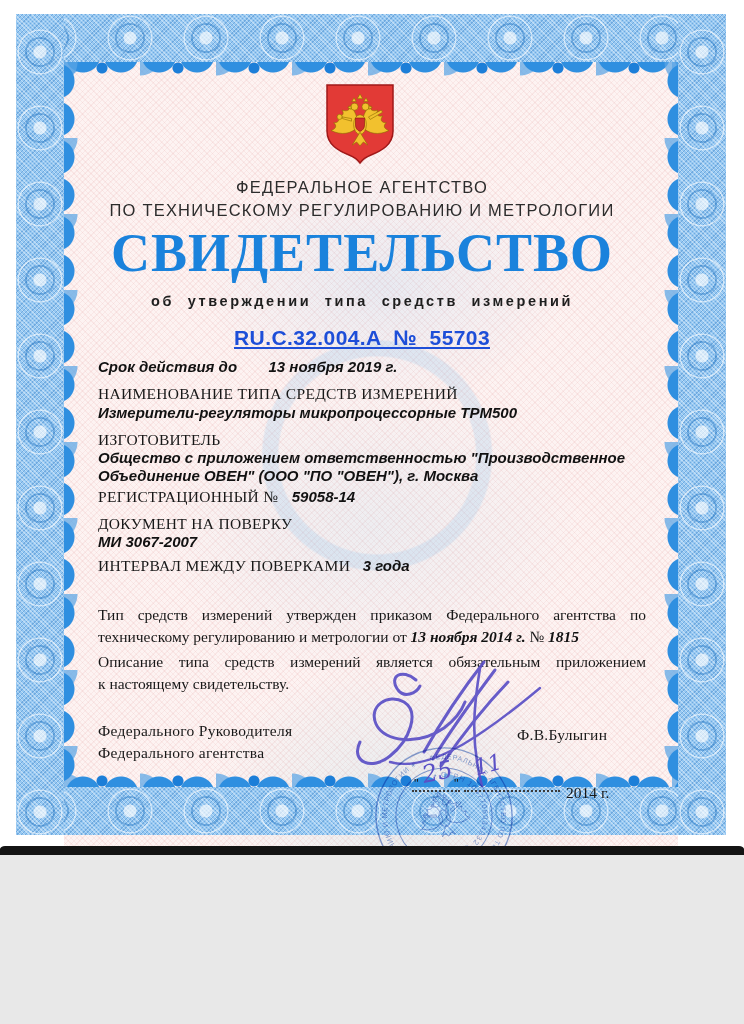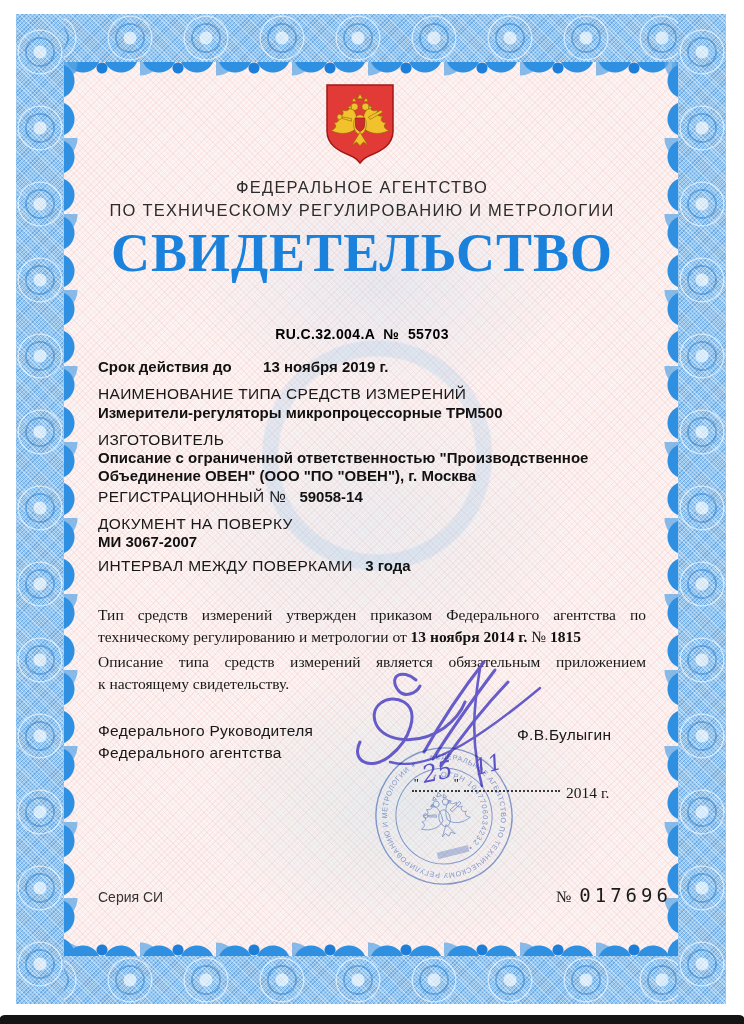--- a/index.html
+++ b/index.html
@@ -1,18 +1,18 @@
 <!DOCTYPE html>
 <html><head>
 <meta charset="utf-8">
 <style>
   * { margin:0; padding:0; box-sizing:border-box; }
   html,body { background:#e8e8e8; }
   .page {
-    position:relative; width:744px; height:1024px; background:#ffffff;
+    position:relative; width:744px; height:855px; background:#ffffff;
     overflow:hidden; font-family:"Liberation Sans", sans-serif;
   }
   
   .band {
     position:absolute; background-color:#96c8f2;
     background-image:
       radial-gradient(circle at 38px 24px, rgba(255,255,255,.65) 0 6px, transparent 7px 13px, rgba(25,110,190,.40) 13px 14.5px, transparent 15.5px 21px, rgba(255,255,255,.55) 21px 22px, transparent 23px),
       repeating-linear-gradient(45deg, rgba(255,255,255,.38) 0 1px, transparent 1px 3px),
       repeating-linear-gradient(-45deg, rgba(20,100,180,.30) 0 1px, transparent 1px 3px);
     background-size:76px 48px, auto, auto;
@@ -68,24 +68,24 @@
 
   .scan-edge { position:absolute; left:0; right:0; bottom:0; height:9px; background:#141414; border-radius:5px 5px 0 0 / 3px 3px 0 0; }
 
   
   .abs { position:absolute; }
   .centerblock { left:62px; width:600px; text-align:center; }
   .agency { top:176px; font-size:16.5px; line-height:23px; letter-spacing:1.2px; color:#2c2c2c; }
   .doc-title { top:222px; font-family:"Liberation Serif", serif; font-weight:bold;
                font-size:54px; letter-spacing:1px; color:#1a82dc; }
   .subtitle { top:293px; font-weight:bold; font-size:14.5px; letter-spacing:2.6px; word-spacing:7px; color:#1e1e1e; }
-  .certnum { top:326px; font-weight:bold; font-size:14px; color:#000000; white-space:pre; letter-spacing:.4px; }
-
-  .lab { font-family:Liberation Sans, sans-serif; font-size:15.5px; color:#181818; letter-spacing:.3px; }
-  .val { font-weight:bold; font-size:15px; color:#111; }
+  .certnum { top:326px; font-weight:bold; font-size:21px; color:#1d4ed8; white-space:pre; letter-spacing:.4px;text-decoration:underline; }
+
+  .lab { font-family:Liberation Serif, serif; font-size:15.5px; color:#181818; letter-spacing:.3px; }
+  .val { font-weight:bold; font-size:15px; color:#111;font-style:italic; }
   .row { left:98px; }
 
   .para { left:98px; width:548px; font-family:"Liberation Serif", serif; font-size:15.5px; color:#181818; }
   .jline { text-align:justify; text-align-last:justify;margin-top:24px; }
 
   .dots { position:absolute; height:0; border-bottom:2px dotted #3a3a3a; }
   .hw { position:absolute; font-family:"DejaVu Serif", serif; font-style:italic; color:#5b50c6; }
   .q { position:absolute; font-size:13px; color:#222; }
   .year { position:absolute; font-family:"Liberation Serif", serif; font-size:15.5px; color:#181818; }
 
@@ -138,32 +138,33 @@
     <use href="#eagleShape" transform="translate(38,40) scale(0.85)" fill="#f2c12e" stroke="#8a6a00" stroke-width="0.7"></use>
     <path d="M-4.5,-4 h9 v7 q0,4.5 -4.5,6.5 q-4.5,-2 -4.5,-6.5 Z" transform="translate(38,40)" fill="#cf2d2d" stroke="#8a1010" stroke-width="0.6"></path>
   </svg>
 
   <div class="abs centerblock agency">
     <div>ФЕДЕРАЛЬНОЕ АГЕНТСТВО</div>
     <div>ПО ТЕХНИЧЕСКОМУ РЕГУЛИРОВАНИЮ И МЕТРОЛОГИИ</div>
   </div>
 
   <div class="abs centerblock doc-title">СВИДЕТЕЛЬСТВО</div>
+  <div class="abs centerblock subtitle">об утверждении типа средств измерений</div>
   <div class="abs centerblock certnum">RU.C.32.004.A  №  55703</div>
 
   <div class="abs row" style="top:358px">
     <span class="val">Срок действия до</span>
     <span class="val" style="margin-left:27px">13 ноября 2019 г.</span>
   </div>
 
   <div class="abs row lab" style="top:385px">НАИМЕНОВАНИЕ ТИПА СРЕДСТВ ИЗМЕРЕНИЙ</div>
   <div class="abs row val" style="top:404px">Измерители-регуляторы микропроцессорные ТРМ500</div>
 
   <div class="abs row lab" style="top:431px">ИЗГОТОВИТЕЛЬ</div>
-  <div class="abs row val" style="top:449px">Описание с ограниченной ответственностью "Производственное</div>
+  <div class="abs row val" style="top:449px">Общество с приложением ответственностью "Производственное</div>
   <div class="abs row val" style="top:467px">Объединение ОВЕН" (ООО "ПО "ОВЕН"), г. Москва</div>
 
   <div class="abs row" style="top:488px">
     <span class="lab">РЕГИСТРАЦИОННЫЙ №</span>
     <span class="val" style="margin-left:9px">59058-14</span>
   </div>
 
   <div class="abs row lab" style="top:515px">ДОКУМЕНТ НА ПОВЕРКУ</div>
   <div class="abs row val" style="top:533px">МИ 3067-2007</div>
 

